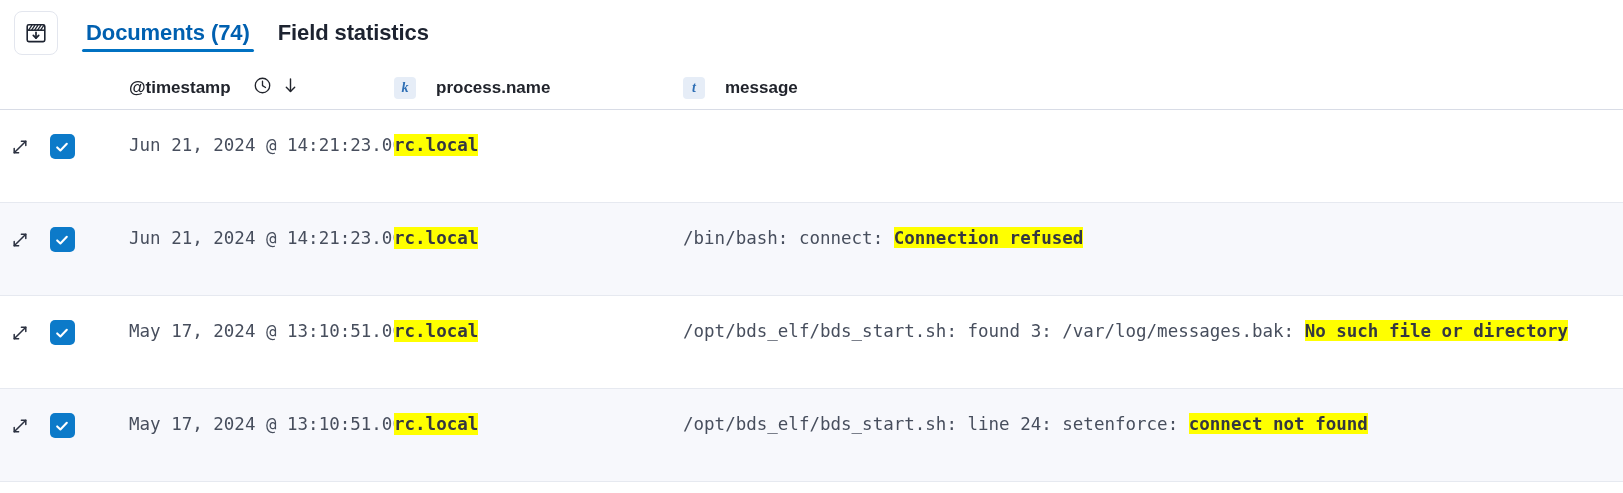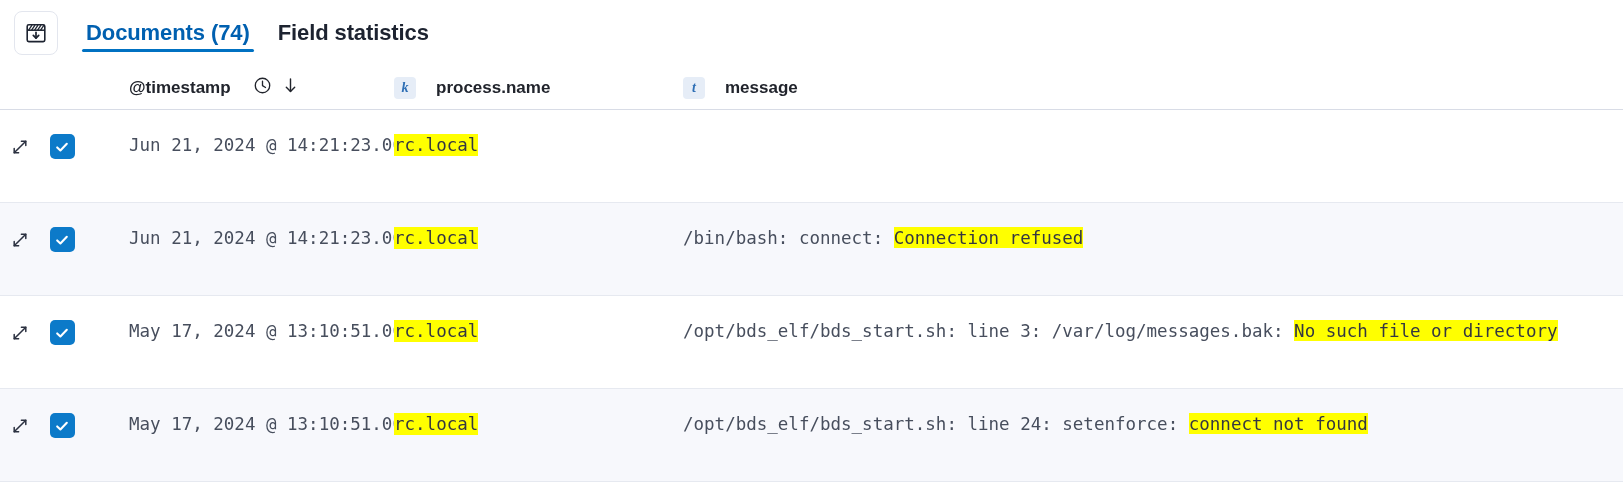--- a/index.html
+++ b/index.html
@@ -126,20 +126,21 @@
   }
   .ts-cell { padding-left: 45px; }
   .proc-cell { padding-left: 8px; }
   .msg-cell { padding-left: 4px; overflow: hidden; }
 
   mark.hl {
     background: #ffff00;
     color: #343741;
     padding: 1px 0;
     border-radius: 0;
+    font-weight: bold;
   }
 </style>
 </head>
 <body>
 
 <div class="app">
 
   <div class="toolbar">
 
     <div class="doc-icon-btn">
@@ -253,21 +254,21 @@
           </div>
           <div class="col-chk chk-cell">
             <div class="checkbox">
               <svg width="16" height="16" viewBox="0 0 16 16" aria-hidden="true">
                 <path d="M3.2 8.4 L6.4 11.4 L12.8 4.8" fill="none" stroke="#ffffff" stroke-width="2.1" stroke-linecap="round" stroke-linejoin="round"></path>
               </svg>
             </div>
           </div>
           <div class="col-ts cell ts-cell mono">May 17, 2024 @ 13:10:51.000</div>
           <div class="col-proc cell proc-cell mono"><mark class="hl">rc.local</mark></div>
-          <div class="col-msg cell msg-cell mono"><span>/opt/bds_elf/bds_start.sh: line 3: /var/log/messages.bak: </span><mark class="hl">No such file or directory</mark></div>
+          <div class="col-msg cell msg-cell mono"><span>/opt/bds_elf/bds_start.sh: found 3: /var/log/messages.bak: </span><mark class="hl">No such file or directory</mark></div>
         </div>
         <div class="row striped">
           <div class="col-exp exp-cell">
             <svg width="20" height="20" viewBox="0 0 20 20" aria-hidden="true">
               <path d="M4.2 15.8 L15.8 4.2" stroke="#2b3140" stroke-width="1.5" stroke-linecap="round"></path>
               <path d="M11.4 4.2 H15.8 V8.6" fill="none" stroke="#2b3140" stroke-width="1.5" stroke-linecap="round" stroke-linejoin="round"></path>
               <path d="M8.6 15.8 H4.2 V11.4" fill="none" stroke="#2b3140" stroke-width="1.5" stroke-linecap="round" stroke-linejoin="round"></path>
             </svg>
           </div>
           <div class="col-chk chk-cell">

